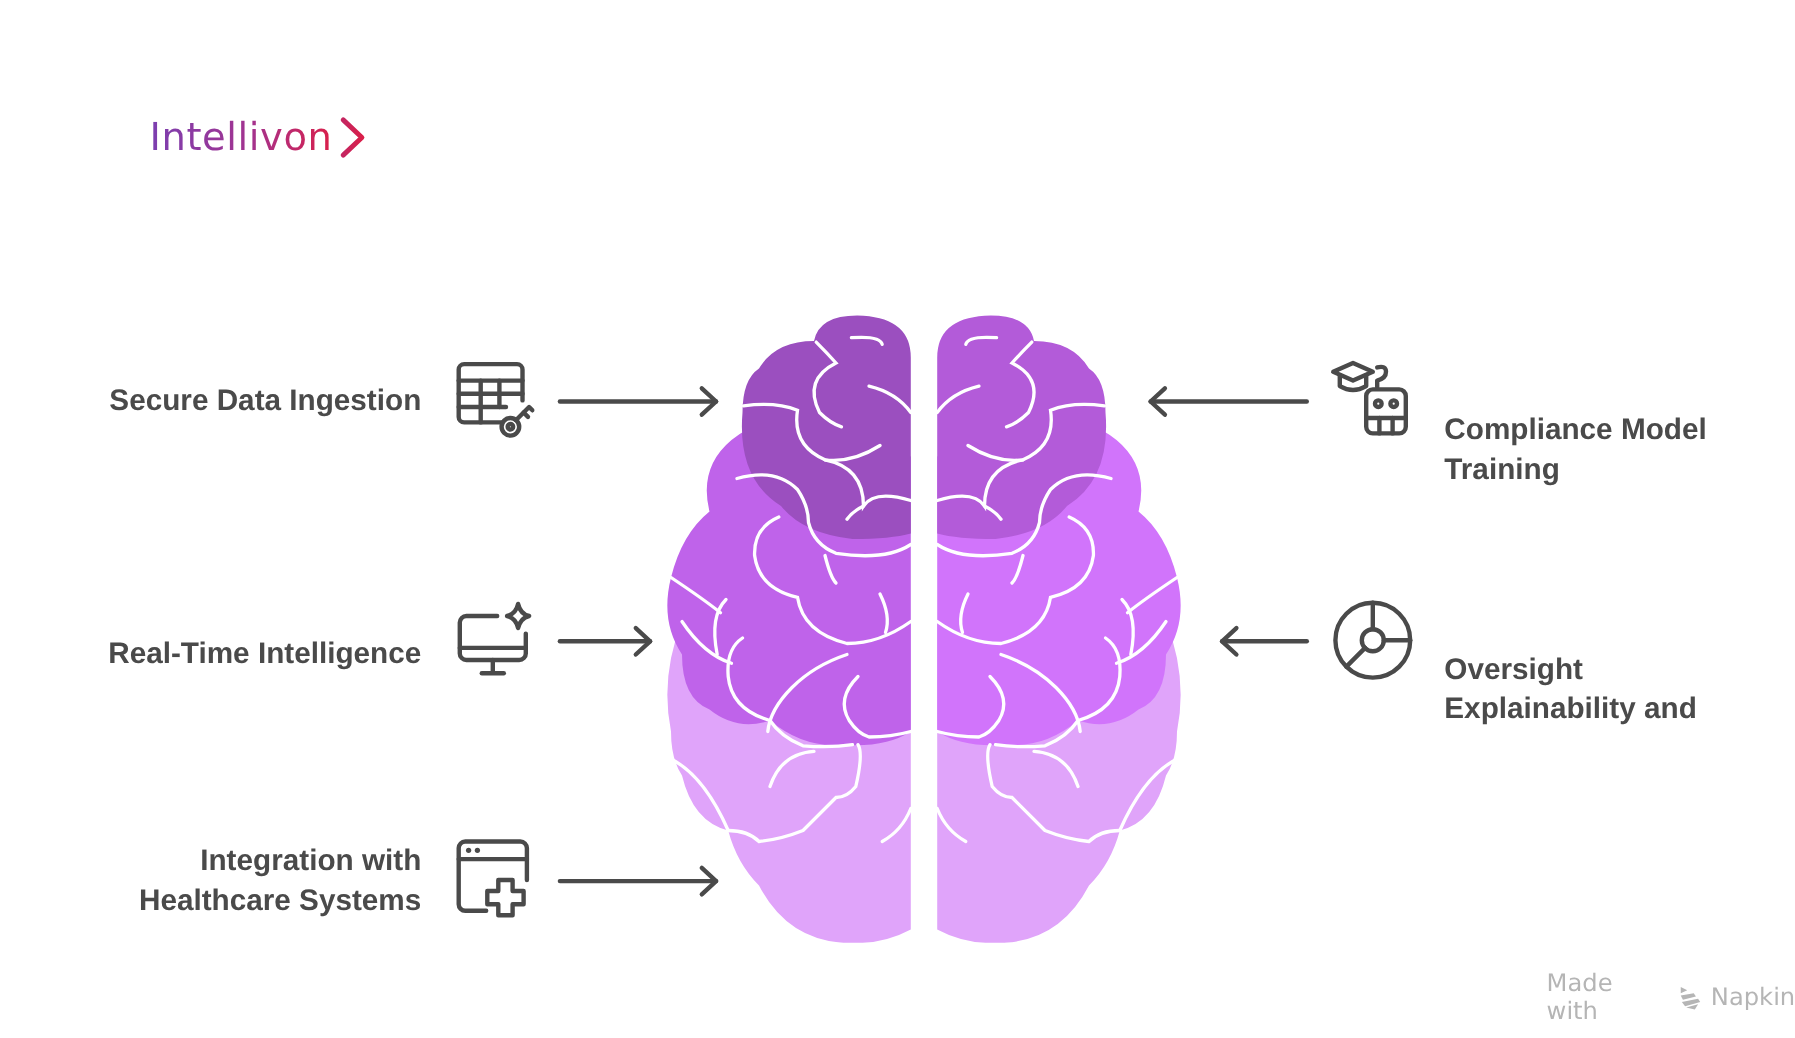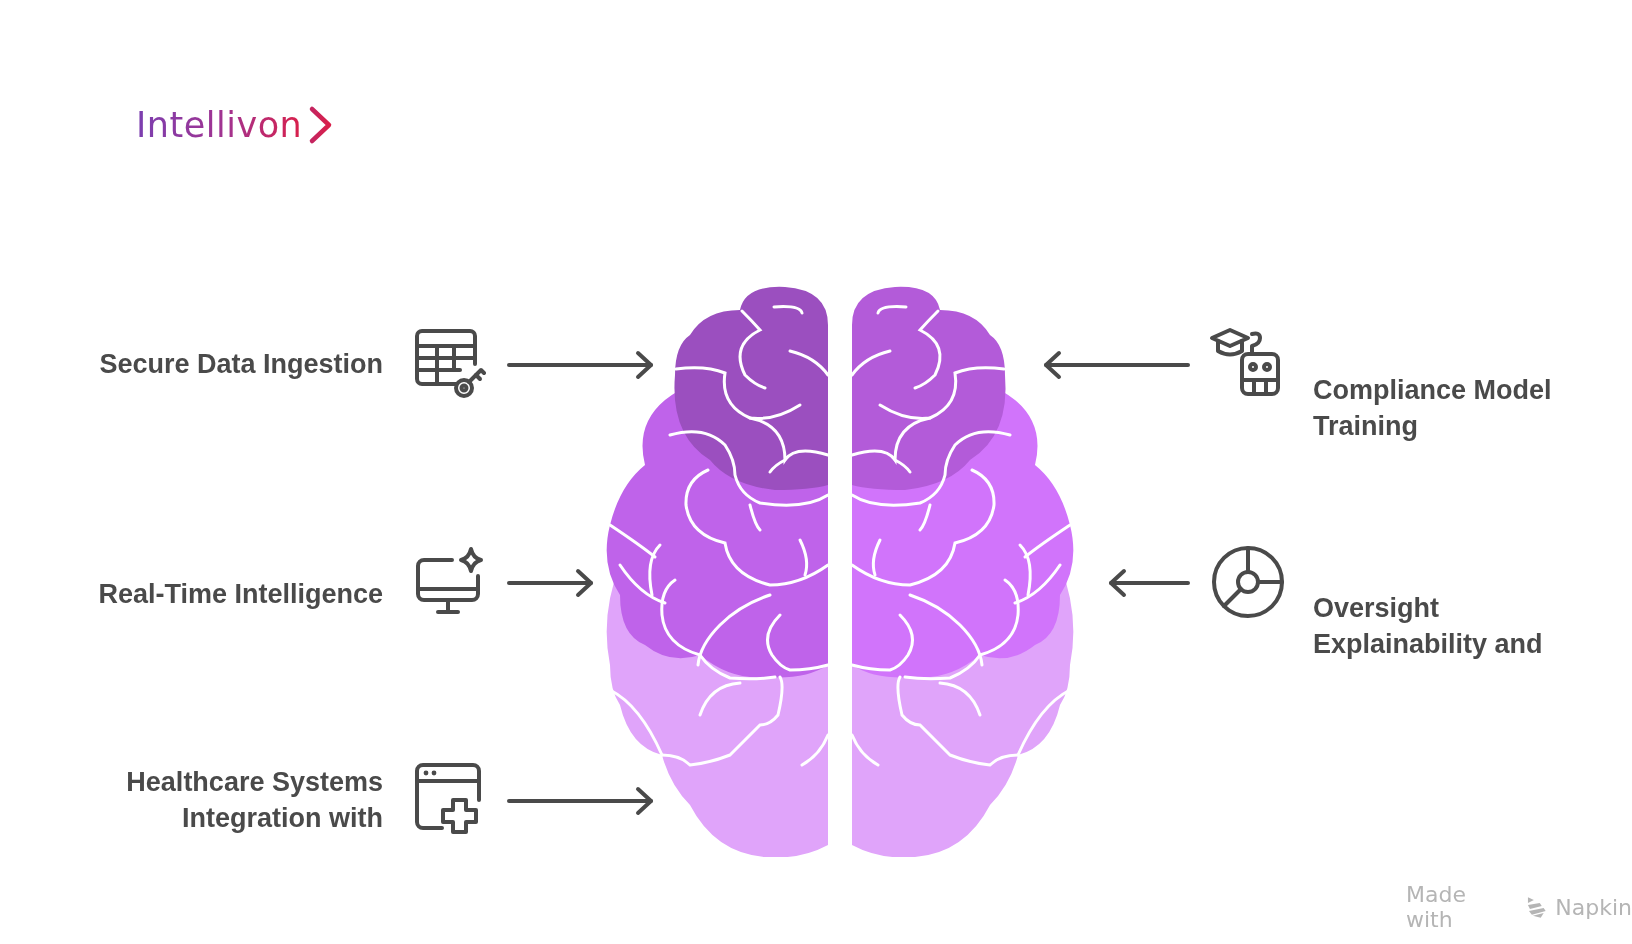--- a/index.html
+++ b/index.html
@@ -70,22 +70,22 @@
   </g>
 </svg>
 <svg class="arrow" style="left:505px;top:568px;" width="92" height="30" viewBox="0 0 92 30">
   <g fill="none" stroke="#4a4a4a" stroke-width="4" stroke-linecap="round" stroke-linejoin="round">
     <path d="M4 15 H86"></path>
       <path d="M73 3 L86 15 L73 27"></path>
   </g>
 </svg>
 
 <div class="label left" style="top:764px;">
+  <div>Integration with</div>
   <div>Healthcare Systems</div>
-  <div>Integration with</div>
 </div>
 <svg class="icon" style="left:410px;top:760px;" viewBox="0 0 76 76">
   <g fill="none" stroke="#4a4a4a" stroke-width="4" stroke-linecap="round" stroke-linejoin="round">
     <path d="M32 68 H13 a6 6 0 0 1 -6 -6 V11 a6 6 0 0 1 6 -6 H63 a6 6 0 0 1 6 6 V40"></path>
     <path d="M7 21 H69"></path>
     <path d="M43 44 H56 V54 H66 V66 H56 V76 H43 V66 H33 V54 H43 Z" transform="translate(0,-4)"></path>
   </g>
   <circle cx="16" cy="13" r="2.4" fill="#4a4a4a"></circle>
     <circle cx="24" cy="13" r="2.4" fill="#4a4a4a"></circle>
 </svg>

